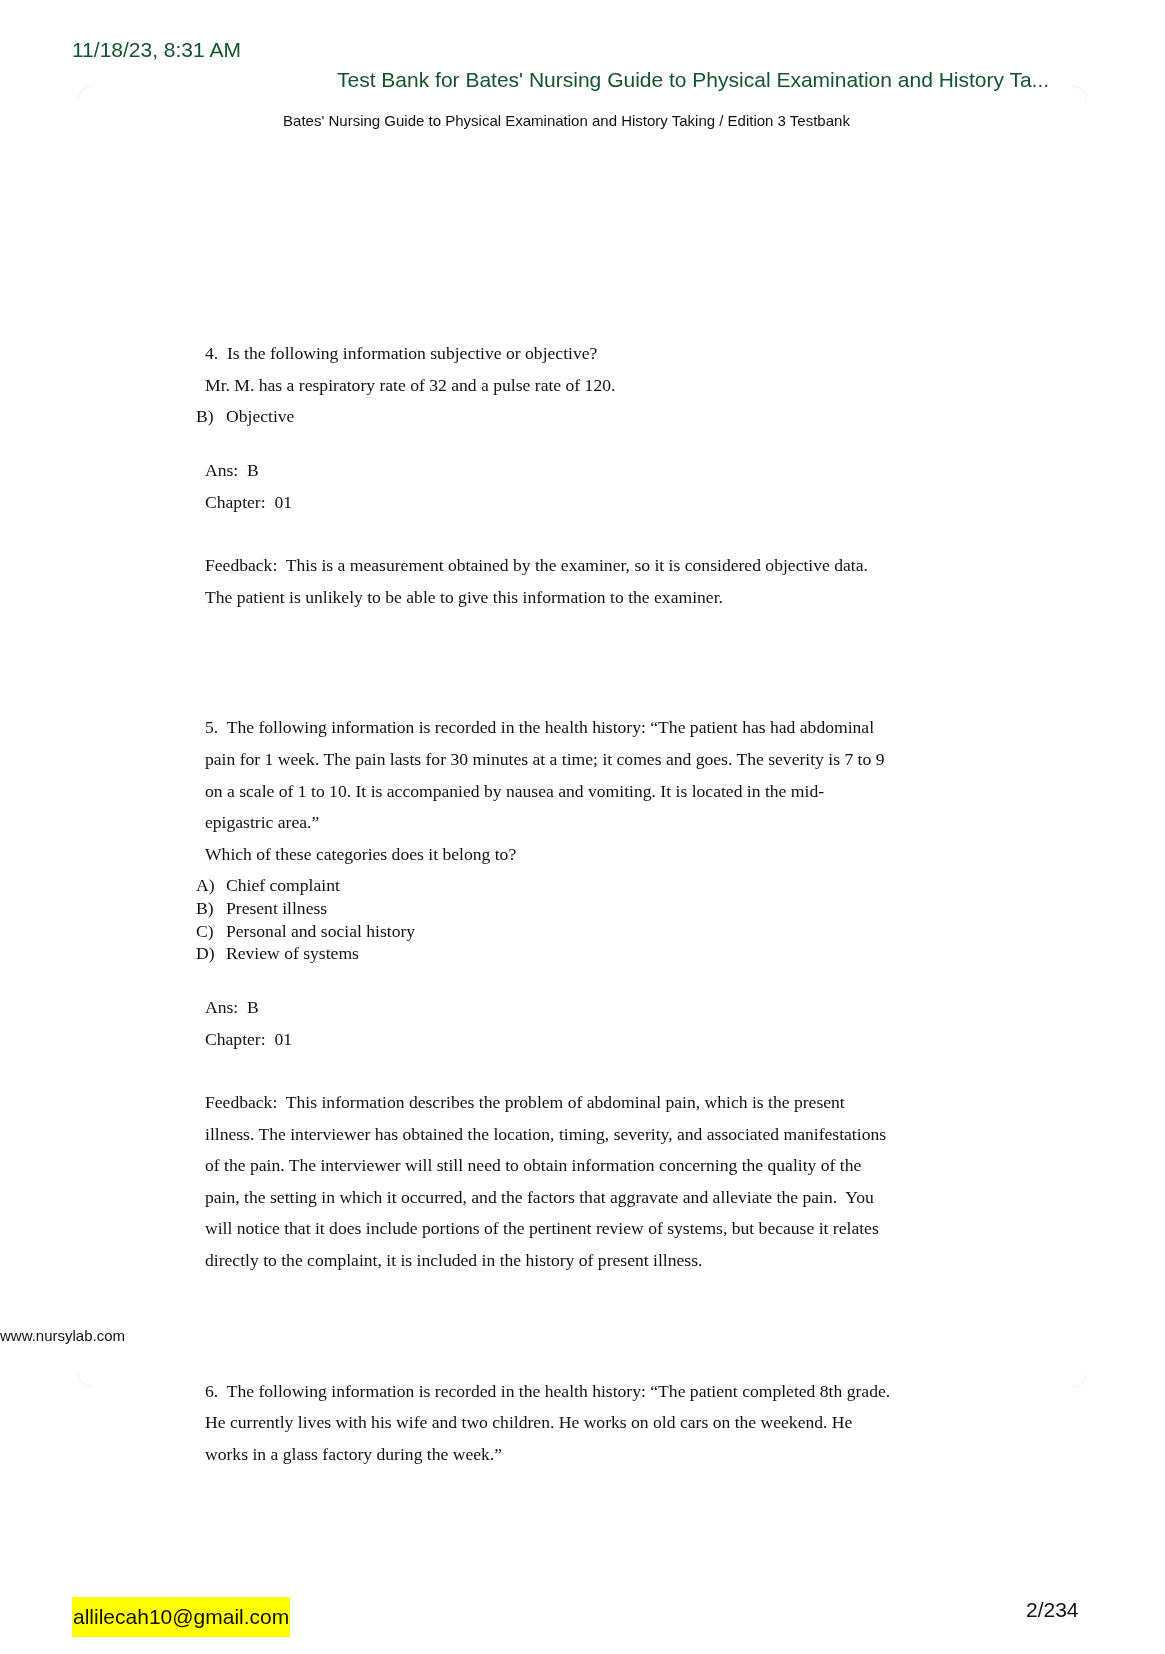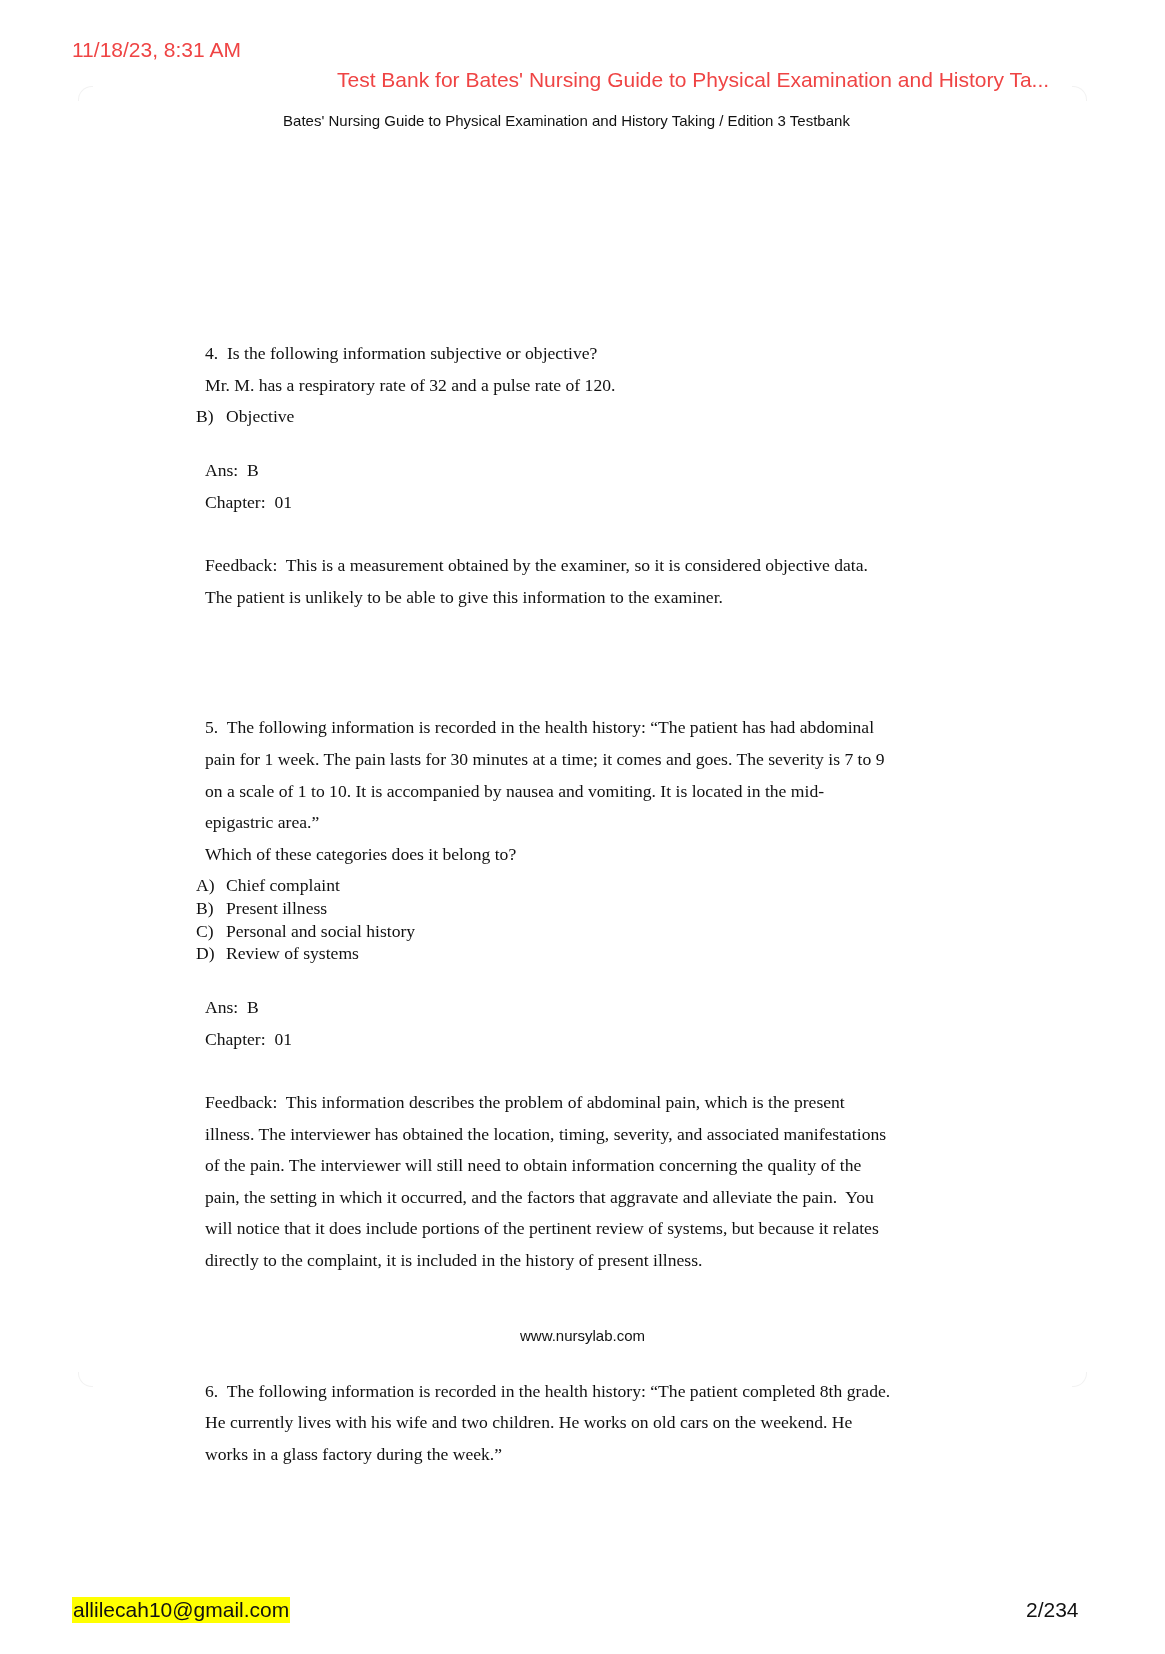--- a/index.html
+++ b/index.html
@@ -15,21 +15,21 @@
       color: #000;
     }
     .print-header {
       position: absolute;
       top: 38px;
       left: 0;
       width: 1165px;
       height: 30px;
       font-family: "Liberation Sans", sans-serif;
       font-size: 21px;
-      color: #ef4444;
+      color: #14532d;
     }
     .print-header .date {
       position: absolute;
       left: 72px;
       top: 0;
       white-space: nowrap;
     }
     .print-header .title {
       position: absolute;
       left: 337px;
@@ -77,41 +77,41 @@
     .options .opt { display: block; }
     .opt-letter { display: inline-block; width: 30px; }
     .gap-1 { height: 22.6px; }
     .gap-q { height: 90px; }
     .gap-q2 { height: 90px; }
     .site-footer {
       position: absolute;
       top: 1327px;
       left: 0;
       width: 1165px;
-      text-align: center;
+      text-align: left;
       font-family: "Liberation Sans", sans-serif;
       font-size: 15px;
       color: #111;
     }
     .print-footer {
       position: absolute;
       top: 1597px;
       left: 0;
       width: 1165px;
       height: 30px;
       font-family: "Liberation Sans", sans-serif;
       font-size: 21px;
       color: #111;
     }
     .print-footer .email {
       position: absolute;
       left: 72px;
       top: 0;
       background: #ffff00;
-      padding: 0 1px;
+      padding: 7px 1px;
       white-space: nowrap;
       line-height: 26px;
     }
     .print-footer .pager {
       position: absolute;
       left: 1026px;
       top: 0;
       line-height: 26px;
       white-space: nowrap;
     }

